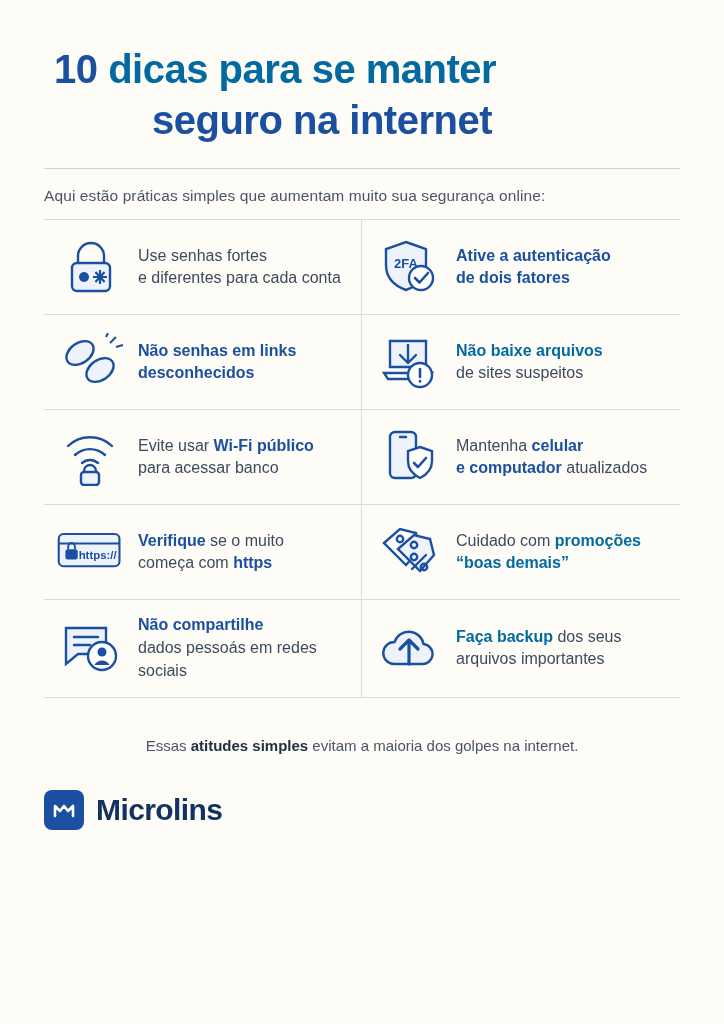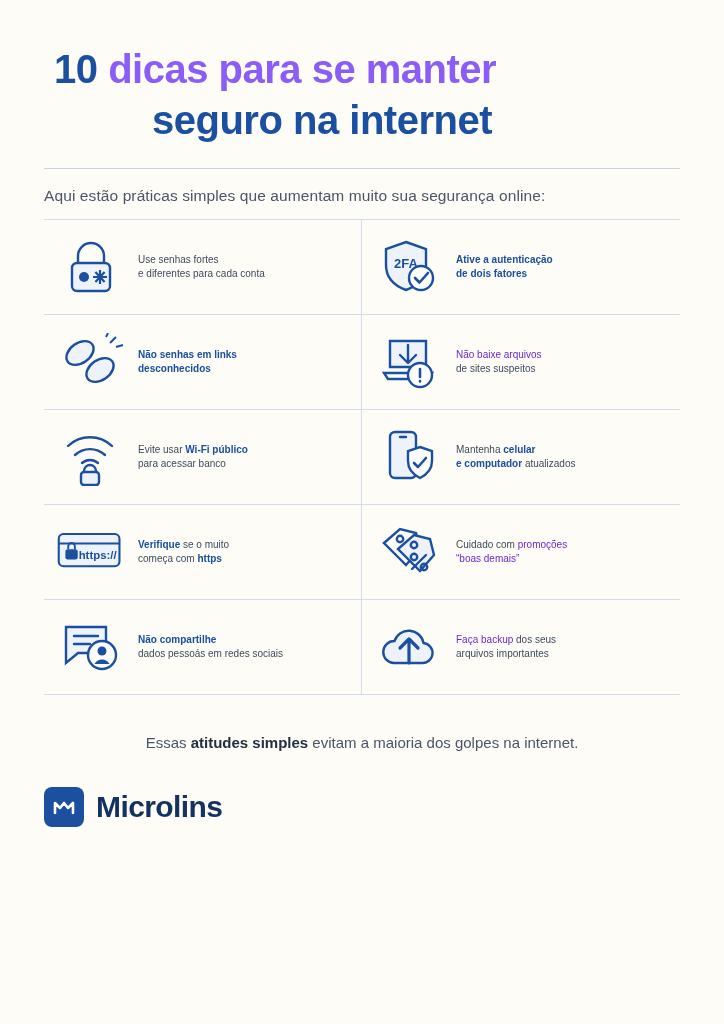--- a/index.html
+++ b/index.html
@@ -33,21 +33,21 @@
     font-weight: bold;
     color: #1b4fa0;
     line-height: 1.28;
     letter-spacing: -0.5px;
     white-space: nowrap;
   }
   .title-line .num {
     color: #1b4fa0;
   }
   .title-line .dark {
-    color: #8b5cf6;
+    color: #0369a1;
     margin-top: 39px;
   }
   .title-line-2 {
     padding-left: 98px;
   }
   .rule {
     height: 1px;
     background: #c7d4e6;
     margin: 12px 0 0 0;
   }
@@ -79,31 +79,31 @@
   }
   .icon-wrap {
     flex: 0 0 auto;
     width: 74px;
     height: 66px;
     display: flex;
     align-items: center;
     justify-content: center;
   }
   .tip-text {
-    font-size: 10px;
+    font-size: 16px;
     line-height: 1.42;
     color: #3d4a5c;
   }
   .tip-text .hl {
     color: #1b4fa0;
     font-weight: bold;
   }
   .tip-text .hl-b {
-    color: #6d28d9;
-    font-weight: normal;
+    color: #0369a1;
+    font-weight: bold;
   }
   .tip-text .l1 {
     display: block;
   }
   .tip-text .l2 {
     display: block;
   }
   
   .footer-note {
     text-align: center;

